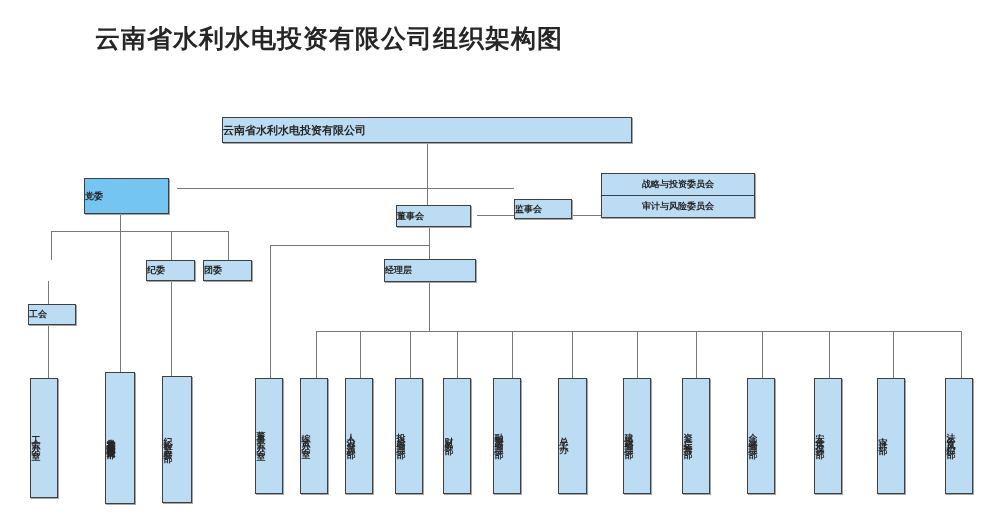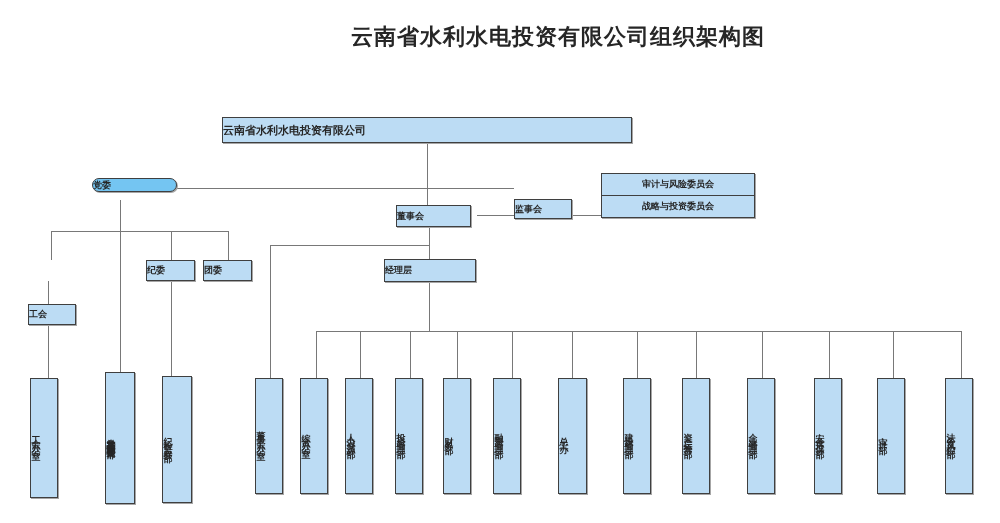--- a/index.html
+++ b/index.html
@@ -2,22 +2,22 @@
 <html style="--box-fill: #bcdcf4; --party-fill: #74c5f2; --box-border: #3f3f3f; --line: #787878; --text: #262626; --background: #ffffff;"><head>
 <meta charset="utf-8">
 <style>
   :root{
     --box-fill:#bcdcf4; --party-fill:#74c5f2; --box-border:#3f3f3f;
     --line:#787878; --text:#262626; --background:#ffffff;
   }
   html,body{margin:0;padding:0;background:var(--background);
     font-family:"Liberation Sans","DejaVu Sans",sans-serif;}
   #canvas{position:relative;width:1000px;height:523px;background:var(--background);overflow:hidden;}
-  .title{position:absolute;left:95px;top:22px;width:670px;text-align:right;
-    font-size:22px;font-weight:bold;color:var(--text);letter-spacing:1px;}
+  .title{position:absolute;left:95px;top:22px;width:670px;text-align:left;
+    font-size:25px;font-weight:bold;color:var(--text);letter-spacing:1px;}
   .box{position:absolute;background:var(--box-fill);border:1px solid var(--box-border);
     box-shadow:1px 1px 0 #a6a6a6;box-sizing:border-box;display:flex;align-items:center;
     font-size:9px;font-weight:bold;color:var(--text);overflow:hidden;}
   .party{background:var(--party-fill);}
   .root-label{font-size:11px;}
   .vtext{writing-mode:vertical-rl;text-orientation:mixed;letter-spacing:4px;line-height:1;}
   .vtext.tight{letter-spacing:1px;}
   .cstack{position:absolute;left:601px;top:173px;width:154px;border:1px solid var(--box-border);
     box-shadow:1px 1px 0 #a6a6a6;box-sizing:border-box;}
   .crow{height:21px;background:var(--box-fill);display:flex;align-items:center;justify-content:center;
@@ -59,38 +59,38 @@
   <div class="vl" style="left:171px;top:231px;height:29px;"></div>
   <div class="vl" style="left:228px;top:231px;height:29px;"></div>
   <div class="vl" style="left:120px;top:231px;height:141px;"></div>
   <div class="vl" style="left:48px;top:281px;height:97px;"></div>
   <div class="vl" style="left:171px;top:281px;height:95px;"></div>
 
   <div class="box" style="left:222px;top:117px;width:410px;height:26px;">
     <span class="root-label">云南省水利水电投资有限公司</span>
   </div>
 
-  <div class="box party" style="left:92px;top:178px;width:85px;height:14px;border-radius:7px;">
+  <div class="box party" style="left:84px;top:178px;width:85px;height:36px;">
     <span>党委</span>
   </div>
 
   <div class="box" style="left:514px;top:178px;width:58px;height:20px;margin-top:21px;">
     <span>监事会</span>
   </div>
 
   <div class="box" style="left:396px;top:205px;width:75px;height:22px;">
     <span>董事会</span>
   </div>
 
   <div class="cstack">
     <div class="crow">
-      <span>审计与风险委员会</span>
+      <span>战略与投资委员会</span>
     </div>
     <div class="crow">
-      <span>战略与投资委员会</span>
+      <span>审计与风险委员会</span>
     </div>
   </div>
 
   <div class="box" style="left:384px;top:259px;width:92px;height:23px;">
     <span>经理层</span>
   </div>
 
   <div class="box" style="left:28px;top:260px;width:48px;height:21px;margin-top:44px;">
     <span>工会</span>
   </div>

